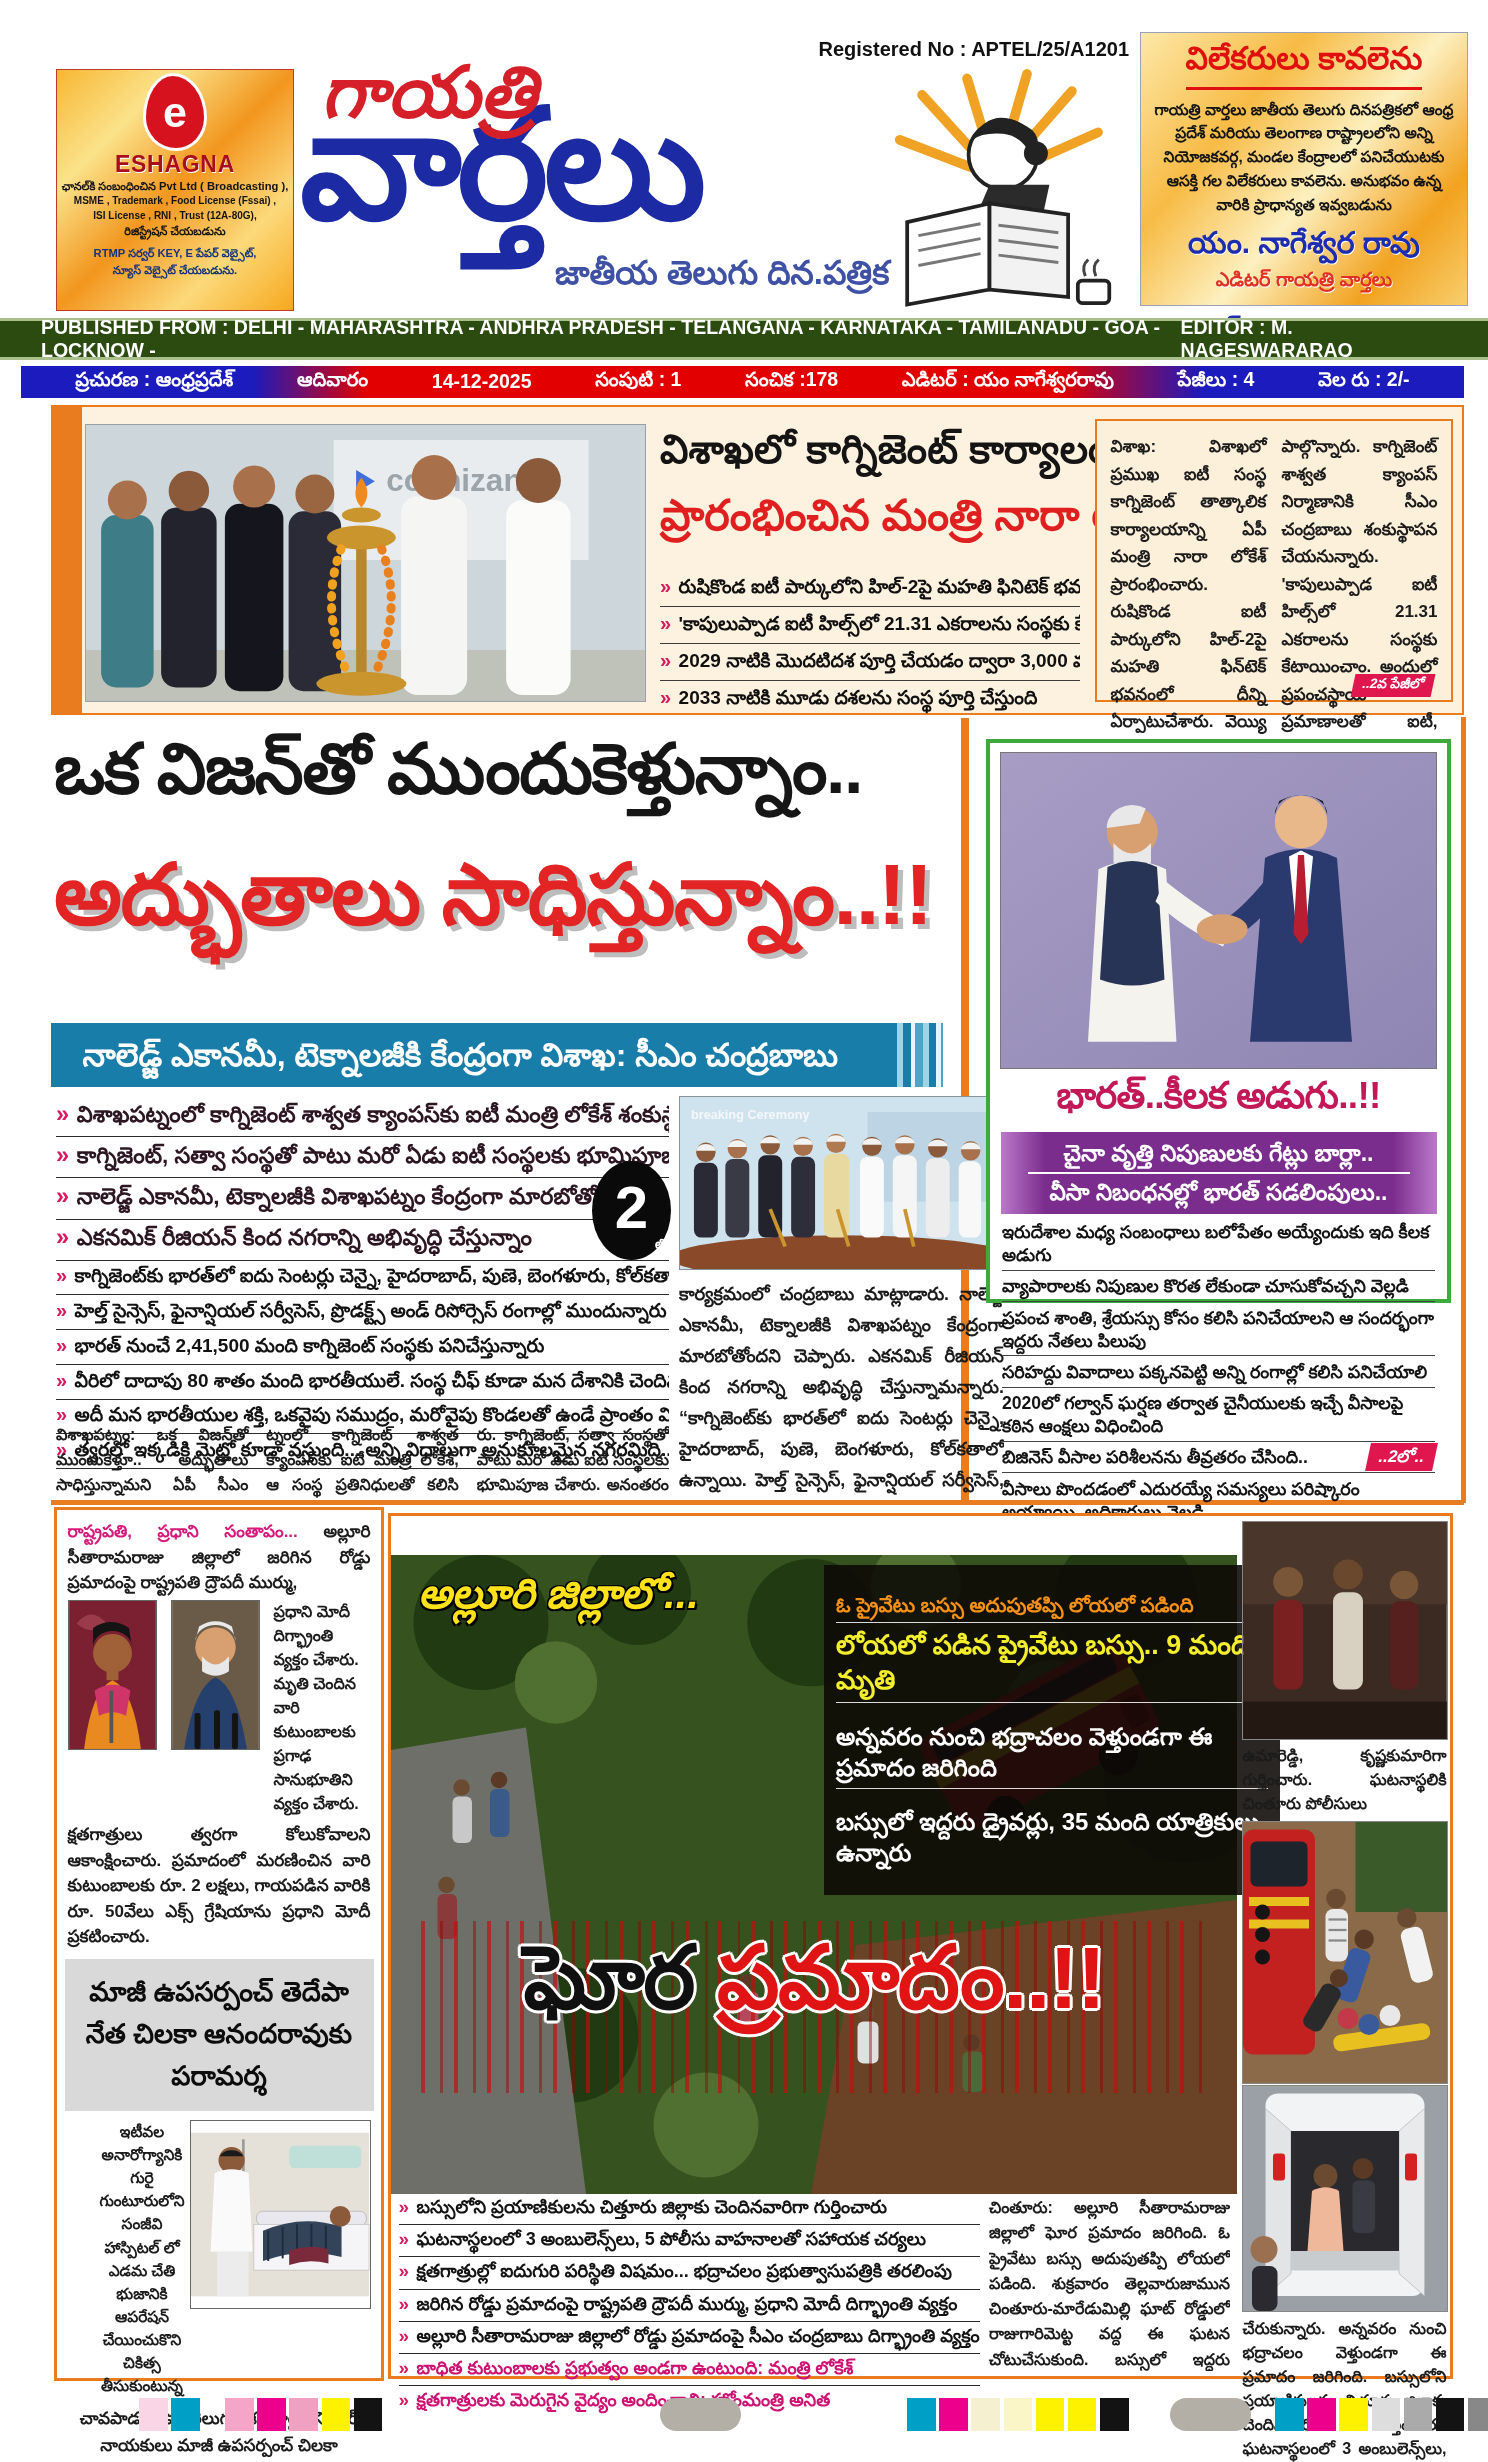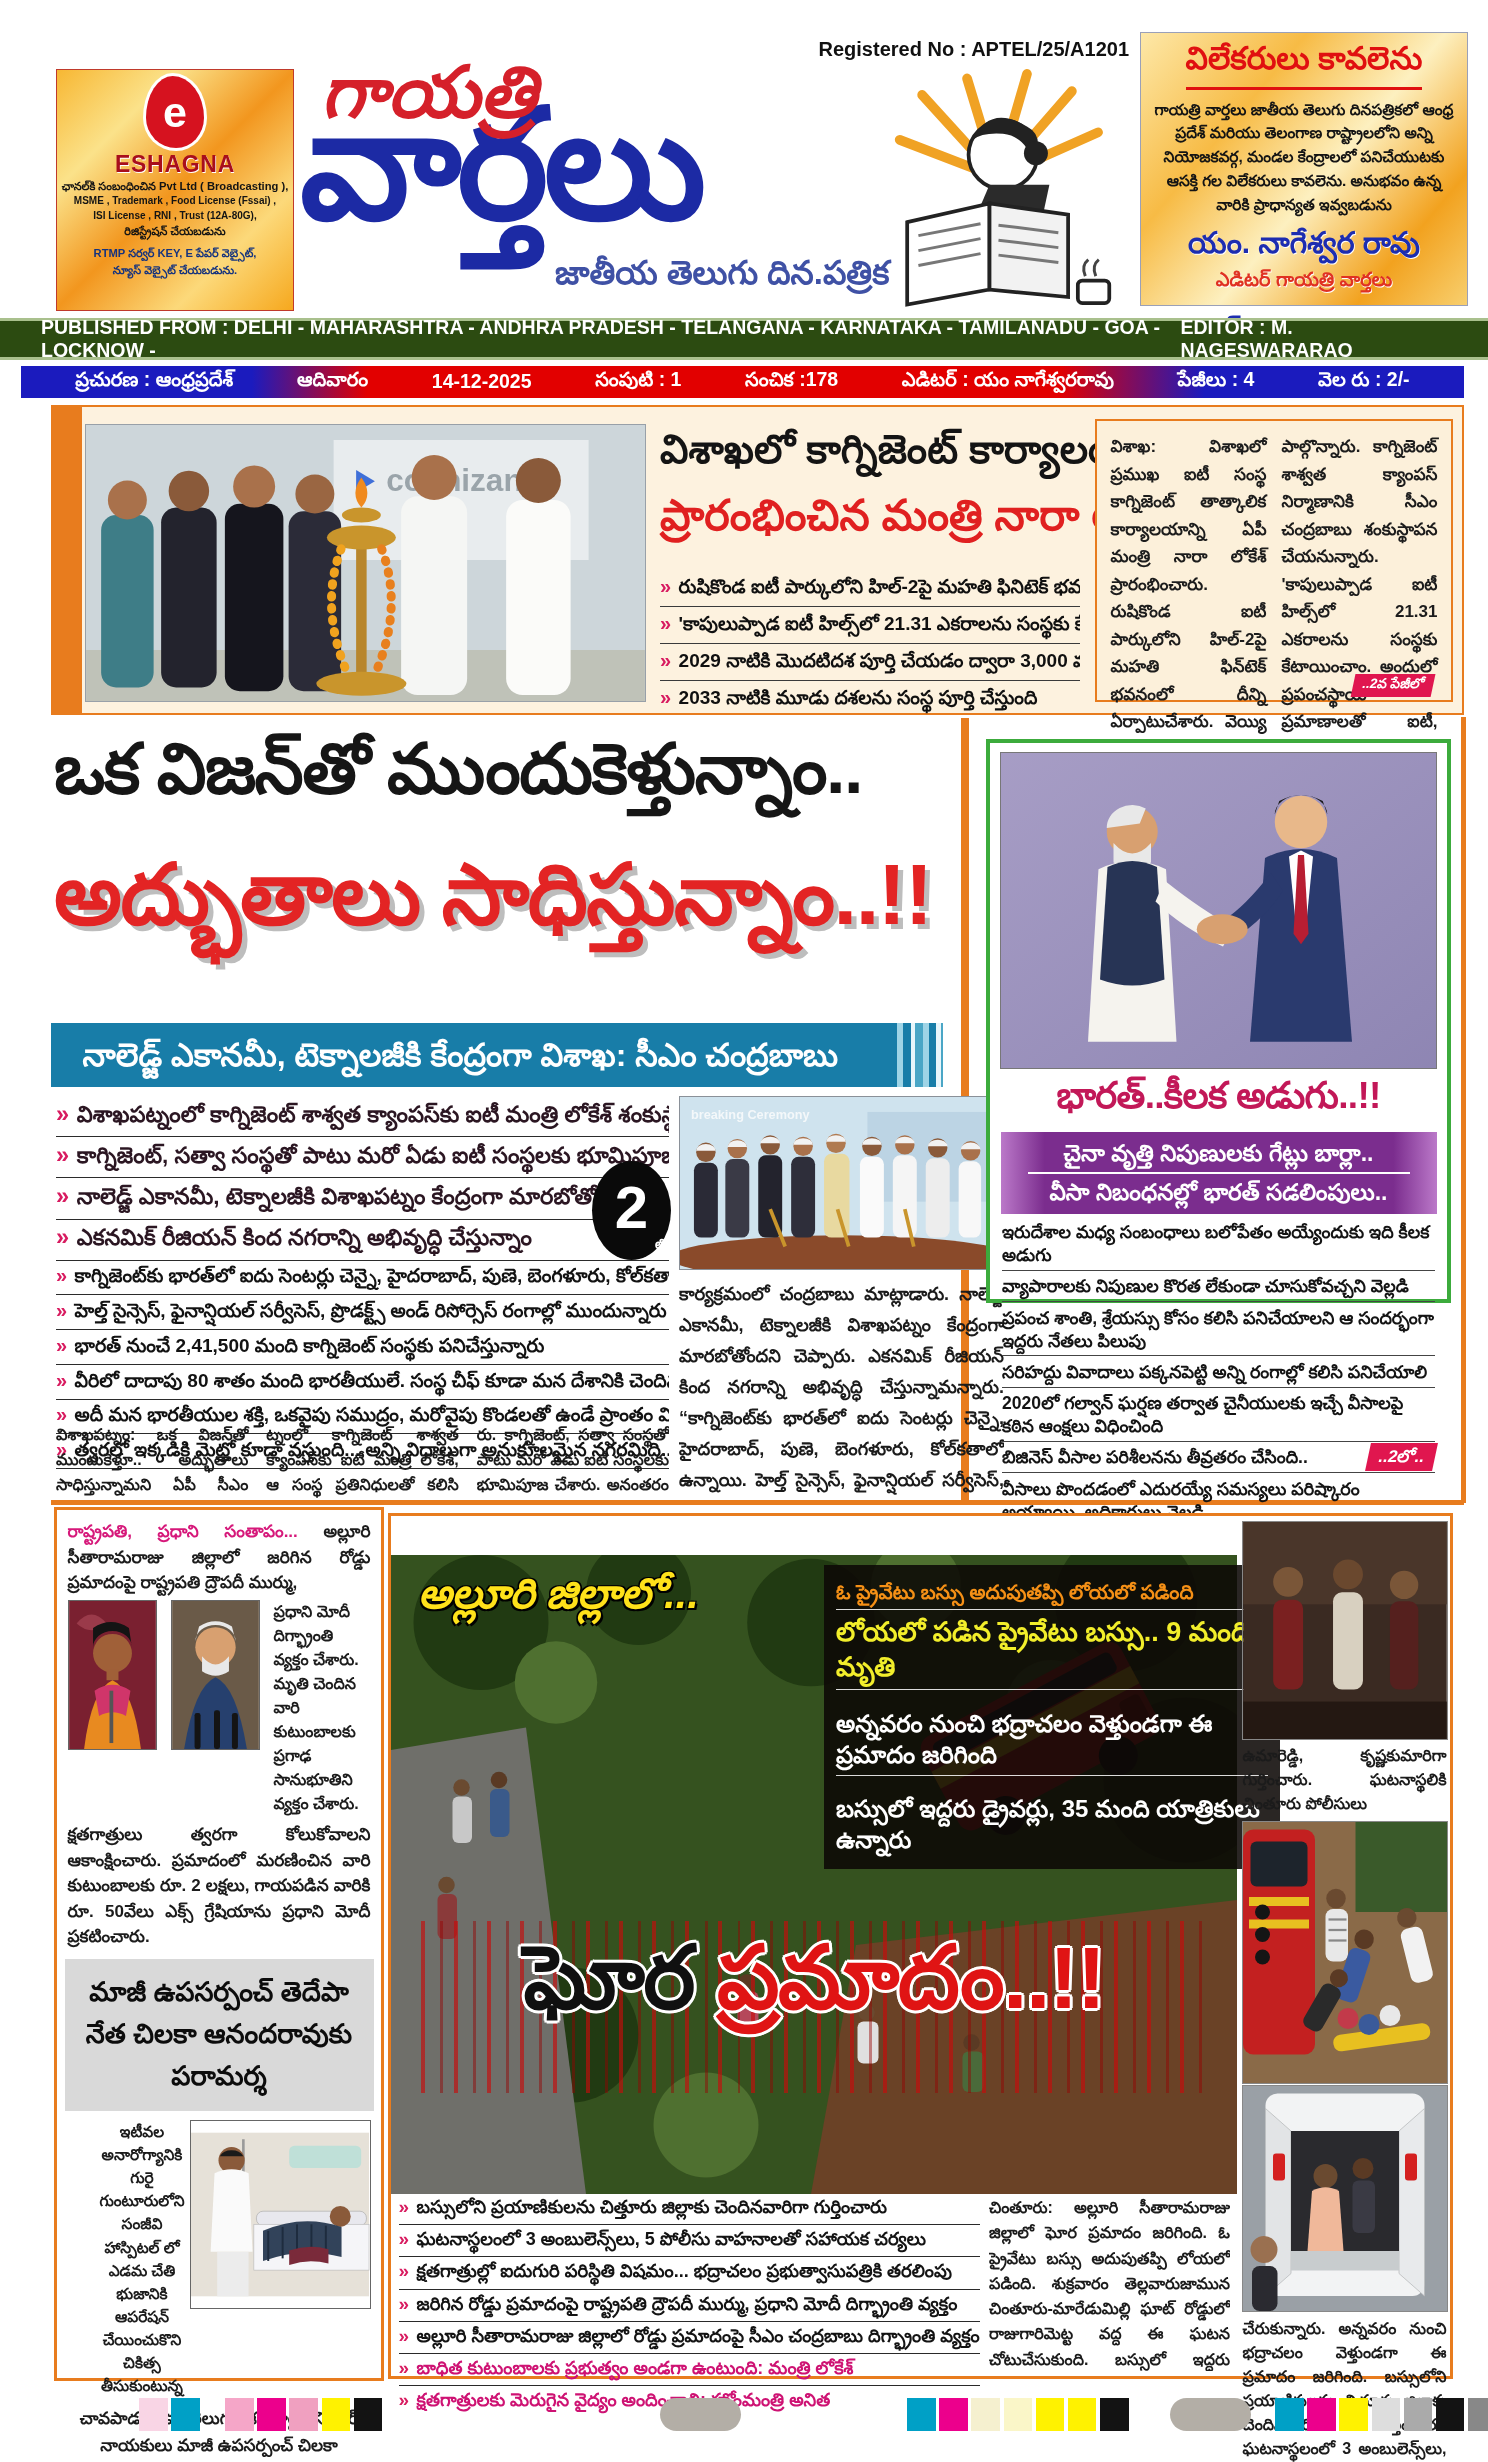--- a/index.html
+++ b/index.html
@@ -104,21 +104,21 @@
   #gray-box{background:#d9d9d9;margin:9px -3px 0 -3px;padding:13.5px 6px;font-size:27px;font-weight:900;color:#0c0c0c;text-align:center;line-height:1.55;}
   #hosp-row{display:flex;gap:6px;margin-top:9px;}
   #hosp-side{width:88px;font-size:15.4px;font-weight:600;color:#1c1c1c;line-height:1.5;text-align:center;margin-left:32px;}
   #hosp-caption{font-size:17px;font-weight:600;color:#1c1c1c;line-height:1.55;text-align:center;margin-top:9px;}
 
   
   #accident-box{position:absolute;left:388px;top:1513px;width:1065px;height:866px;border:3px solid #e87c1e;background:#fff;box-sizing:border-box;}
   #acc-photo{position:absolute;left:0;top:39px;}
   #acc-overline{position:absolute;left:27px;top:54px;font-size:42px;font-weight:900;font-style:italic;color:#ffe21a;white-space:nowrap;
     text-shadow:2.2px 2.2px 0 #000,-1.5px -1.5px 0 #000,1.5px -1.5px 0 #000,-1.5px 1.5px 0 #000;}
-  #acc-darkbox{position:absolute;left:433px;top:49px;width:456px;background:rgba(12,8,6,.88);box-sizing:border-box;padding:9px 12px;}
+  #acc-darkbox{position:absolute;left:433px;top:49px;width:456px;background:rgba(12,8,6,.88);box-sizing:border-box;padding:22px 12px;}
   .adb-row{padding:4.5px 0;border-bottom:1.5px solid rgba(255,255,255,.85);line-height:1.3;}
   .adb-row:last-child{border-bottom:none;}
   .adb-orange{color:#f59016;font-size:20px;font-weight:800;}
   .adb-yellow{color:#f2ee2b;font-size:27px;font-weight:900;}
   .adb-white{color:#fff;font-size:24px;font-weight:700;margin-top:13px;}
   #acc-streaks{position:absolute;left:30px;top:405px;width:787px;height:172px;opacity:.75;
     background:repeating-linear-gradient(90deg,rgba(200,10,10,.85) 0 4.5px,rgba(200,10,10,0) 4.5px 19.5px,rgba(150,0,0,.6) 19.5px 22.5px,rgba(200,10,10,0) 22.5px 33px);}
   #acc-title{position:absolute;left:0;top:411px;width:846px;text-align:center;font-size:88px;font-weight:900;white-space:nowrap;letter-spacing:-1.5px;
     text-shadow:3px 0 0 #fff,-3px 0 0 #fff,0 3px 0 #fff,0 -3px 0 #fff,2.2px 2.2px 0 #fff,-2.2px -2.2px 0 #fff,2.2px -2.2px 0 #fff,-2.2px 2.2px 0 #fff;}
   #acc-title .w1{color:#101010;}

